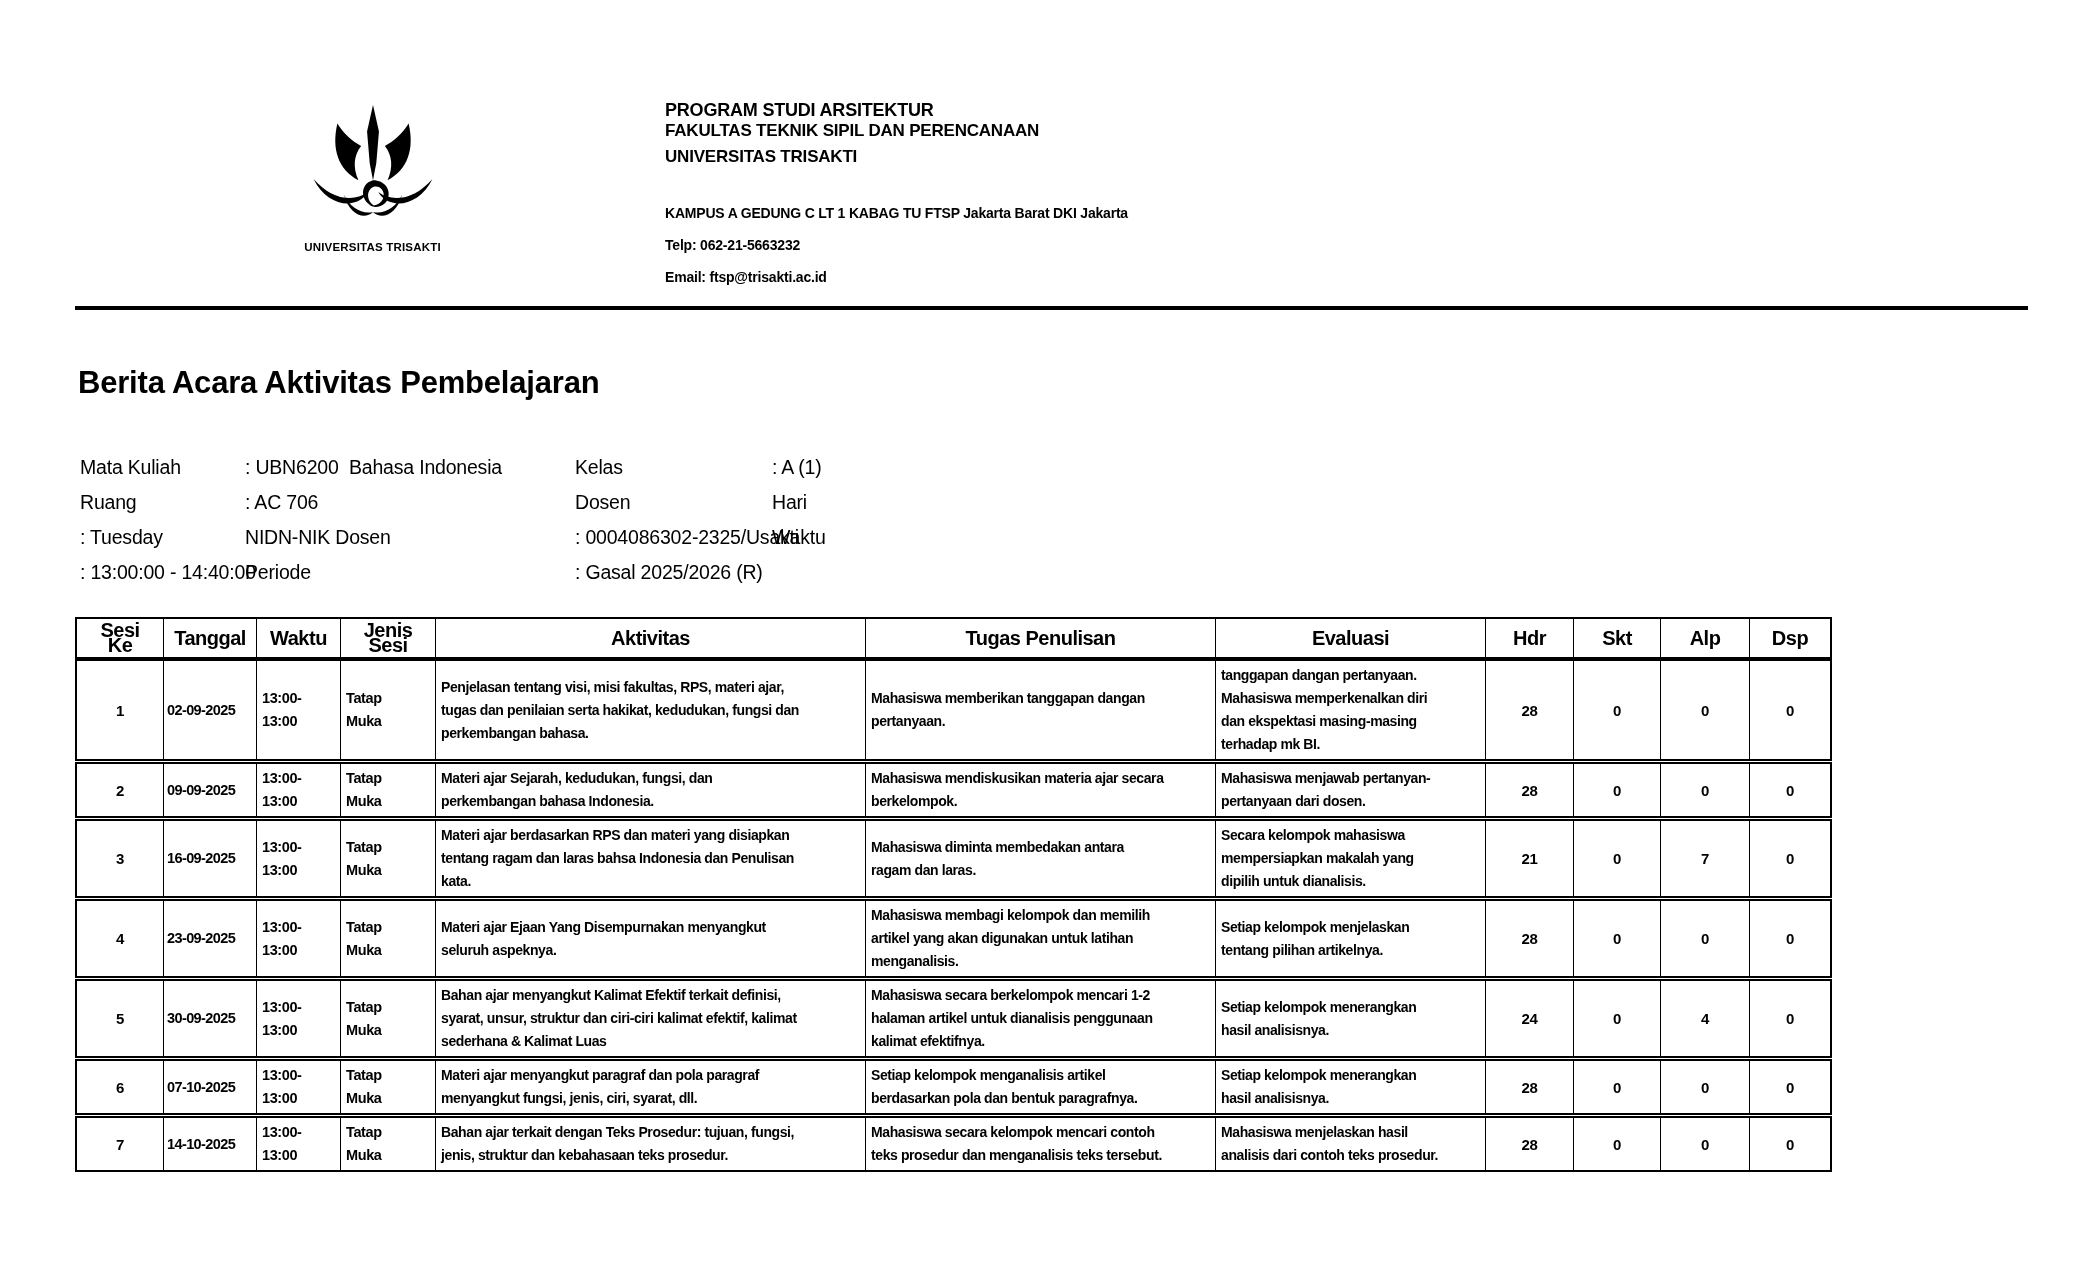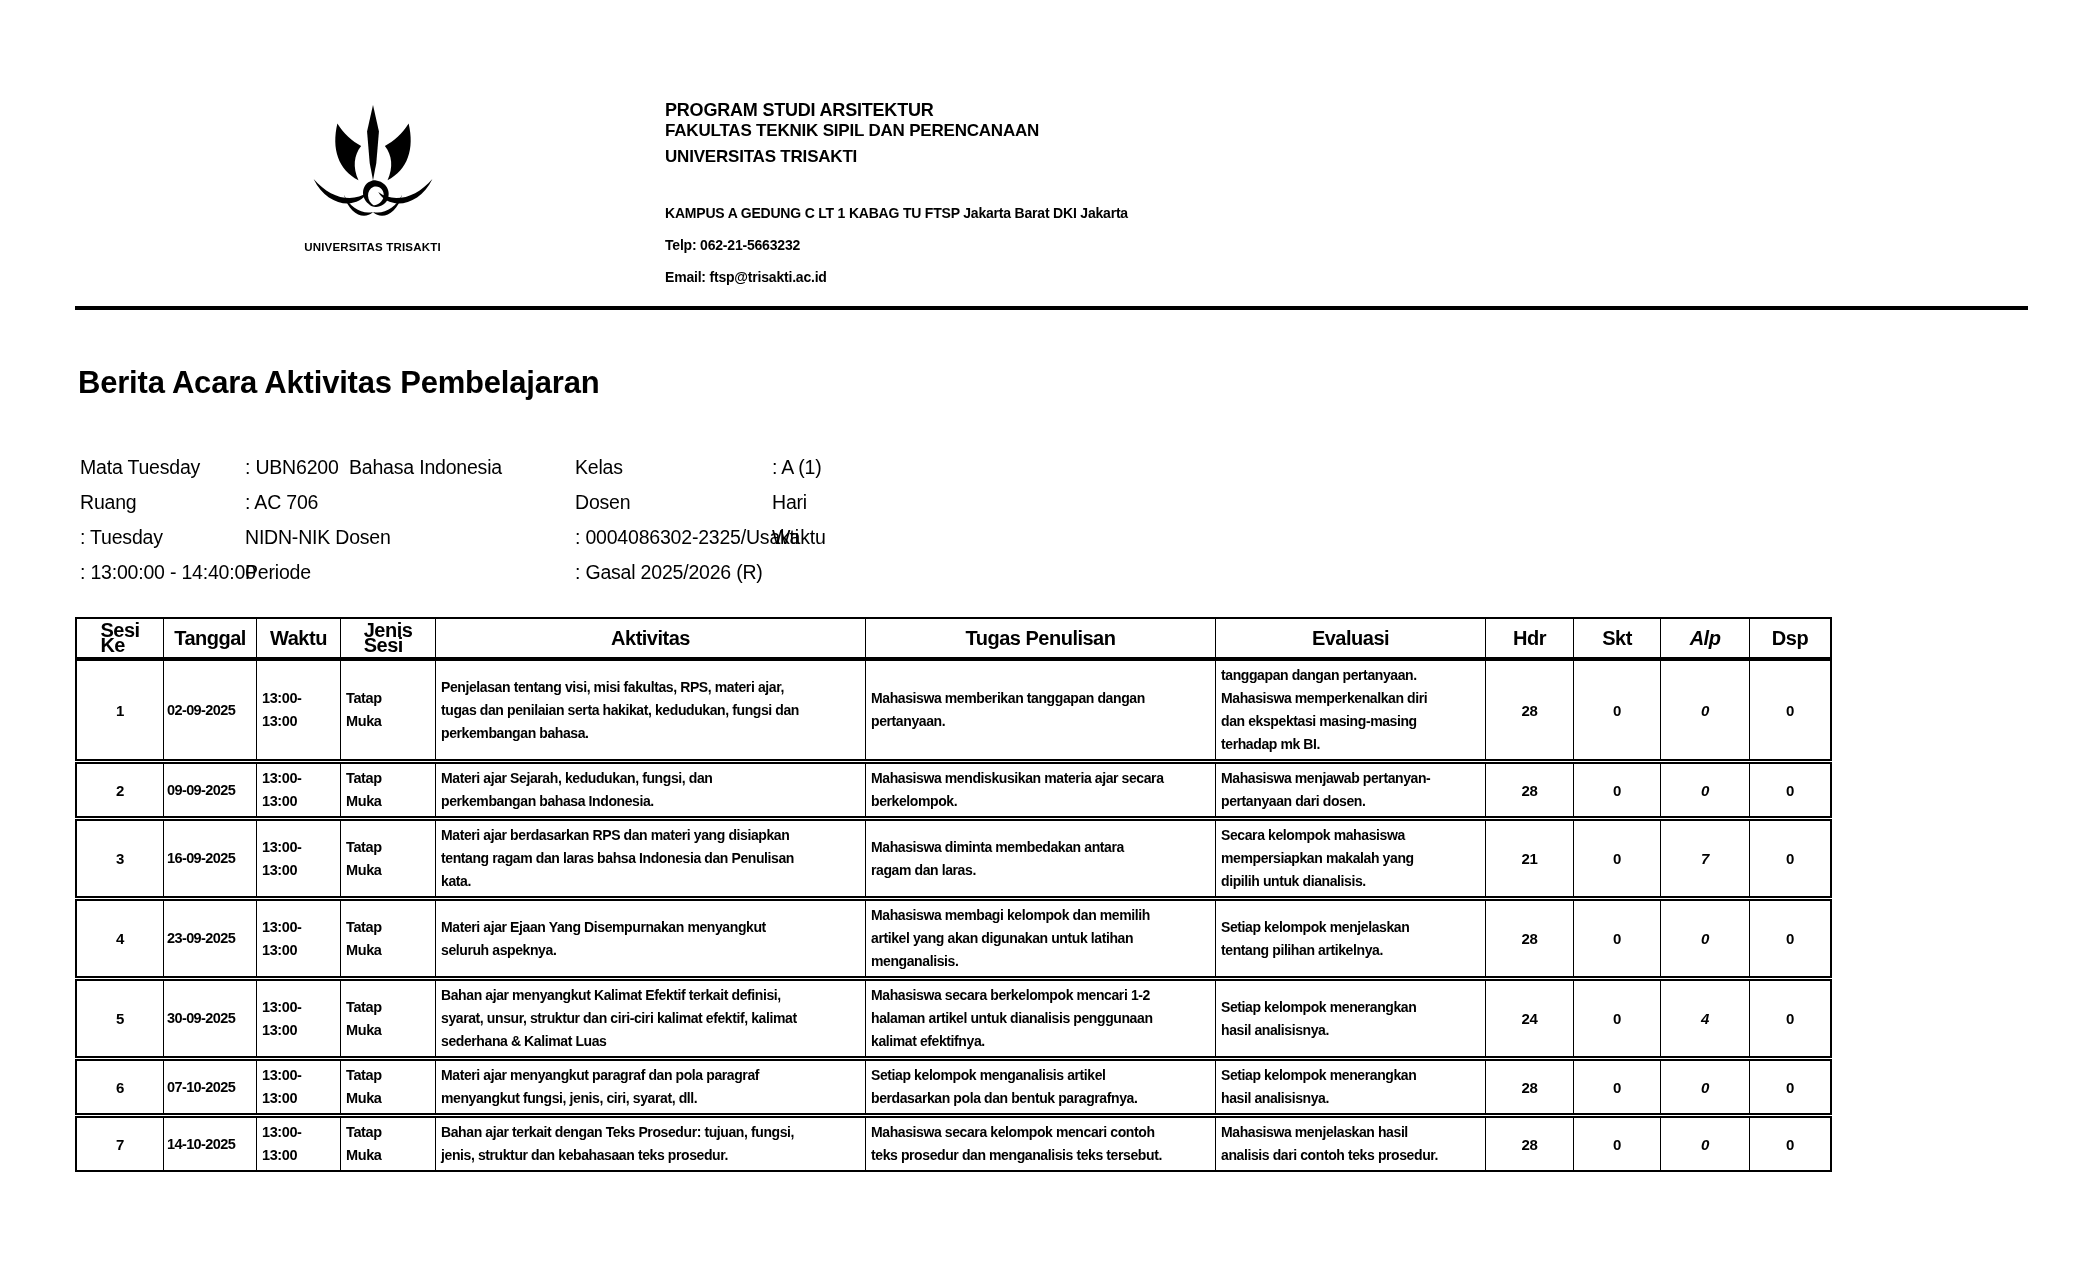--- a/index.html
+++ b/index.html
@@ -40,26 +40,26 @@
   .td:last-child { border-right:none; }
   .c-sesi    { flex:0 0 87px;  align-items:center; text-align:center; font-size:15px; }
   .c-tanggal { flex:0 0 93px;  font-size:14.5px; letter-spacing:-0.6px; padding-left:3px; padding-right:17px; }
   .c-waktu   { flex:0 0 84px;  font-size:14.5px; }
   .c-jenis   { flex:0 0 95px;  font-size:14.5px; }
   .c-akt     { flex:0 0 430px; }
   .c-tugas   { flex:0 0 350px; }
   .c-eval    { flex:0 0 270px; }
   .c-hdr     { flex:0 0 88px;  align-items:center; text-align:center; font-size:15px; }
   .c-skt     { flex:0 0 87px;  align-items:center; text-align:center; font-size:15px; }
-  .c-alp     { flex:0 0 89px;  align-items:center; text-align:center; font-size:15px;font-style:italic; }
+  .c-alp     { flex:0 0 89px;  align-items:center; text-align:center; font-size:15px; }
   .c-dsp     { flex:1;         align-items:center; text-align:center; font-size:15px; }
 
   .thead { height:42px; }
   .thead .td { font-size:20px; letter-spacing:-0.5px; justify-content:center; align-items:center;
-               text-align:left; line-height:15px; padding:0 2px; }
+               text-align:center; line-height:15px; padding:0 2px; }
 </style>
 </head>
 <body>
 
 <div class="page">
 
   <div class="logo-wrap">
     <svg width="132" height="132" viewBox="0 0 100 100" fill="#000" xmlns="http://www.w3.org/2000/svg">
       <path d="M50 0 L54.5 20 L52.5 44 L50 57 L47.5 44 L45.5 20 Z"></path>
       <path d="M23 14 C18.5 33 23.5 49 39 57 C34.5 47 35.5 38 41 31 C34.5 27.5 27.5 21.5 23 14 Z"></path>
@@ -80,21 +80,21 @@
     <div class="org-address">KAMPUS A GEDUNG C LT 1 KABAG TU FTSP Jakarta Barat DKI Jakarta</div>
     <div class="org-phone">Telp: 062-21-5663232</div>
     <div class="org-email">Email: ftsp@trisakti.ac.id</div>
   </div>
 
   <div class="rule"></div>
 
   <div class="doc-title">Berita Acara Aktivitas Pembelajaran</div>
 
   <div class="info">
-    <div>Mata Tuesday</div>
+    <div>Mata Kuliah</div>
     <div class="val">: UBN6200  Bahasa Indonesia</div>
     <div>Kelas</div>
     <div class="val">: A (1)</div>
 
     <div>Ruang</div>
     <div class="val">: AC 706</div>
     <div>Dosen</div>
 
     <div>Hari</div>
     <div class="val">: Tuesday</div>

